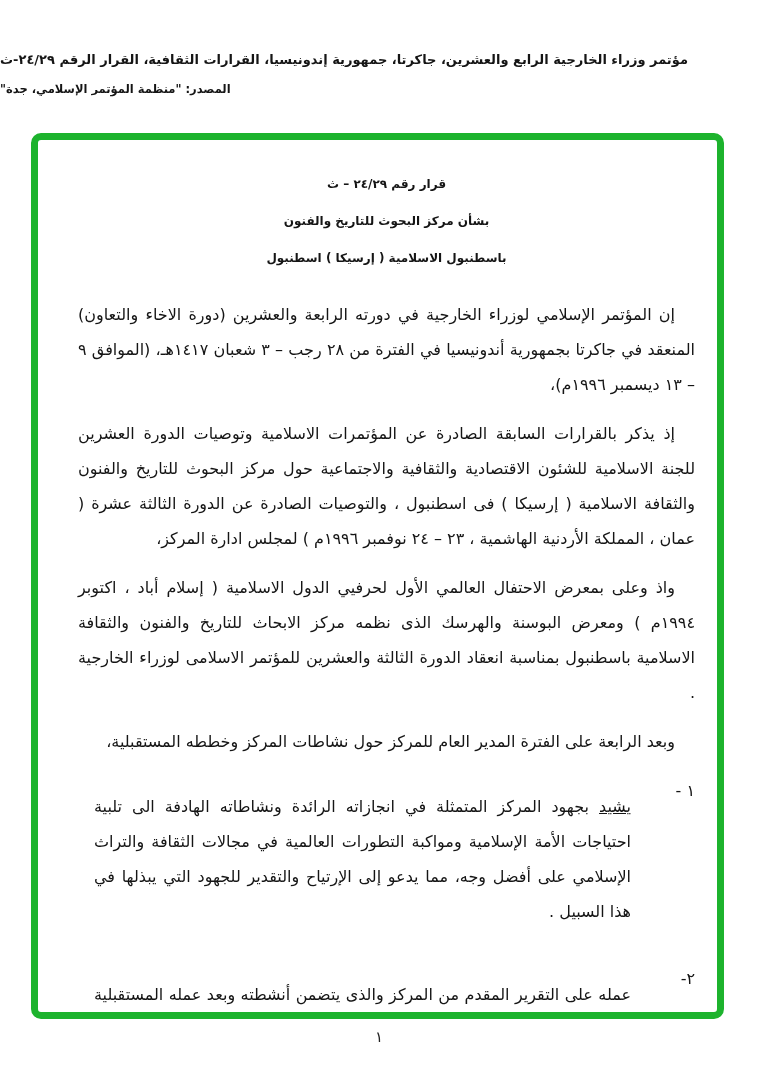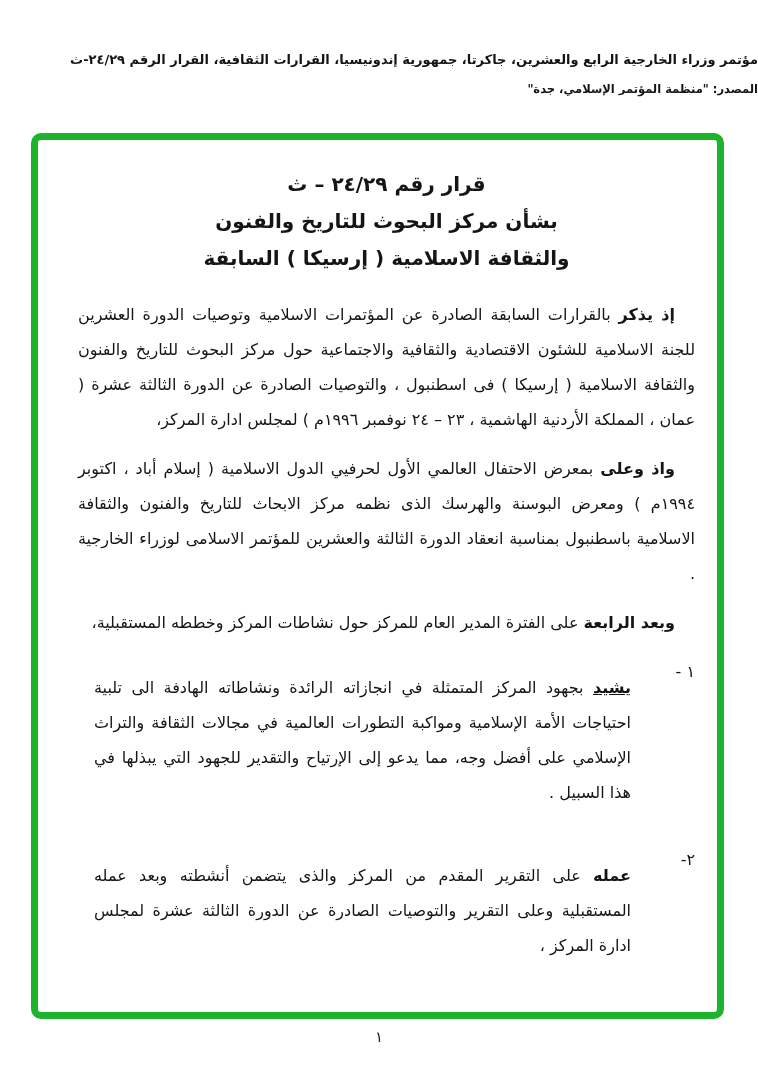--- a/index.html
+++ b/index.html
@@ -12,21 +12,21 @@
     font-family: "DejaVu Sans", sans-serif;
     color: #151515;
     overflow: hidden;
   }
   
   .doc-header {
     position: absolute;
     top: 52px;
     left: 0; right: 0;
     direction: rtl;
-    text-align: right;
+    text-align: left;
     font-weight: 700;
   }
   .doc-header .line1 { font-size: 13px; letter-spacing: 0; }
   .doc-header .line2 { font-size: 11.5px; margin-top: 15px; }
 
   
   .frame {
     position: absolute;
     left: 31px;
     top: 133px;
@@ -37,32 +37,32 @@
     border-radius: 10px;
     overflow: hidden;
   }
   .content {
     direction: rtl;
     padding: 26px 22px 0 40px;
   }
   .res-title {
     text-align: center;
     font-weight: 700;
-    font-size: 20px;
+    font-size: 12px;
     line-height: 37px;
     margin-bottom: 20px;
   }
   .para {
     font-size: 16px;
     line-height: 35px;
     text-align: justify;
     text-indent: 20px;
     margin: 0 0 14px 0;
   }
-  .lead { font-weight: 700; }
+  .lead { font-weight: 400; }
   .lead.underline { text-decoration: underline; }
   .item {
     display: flex;
     direction: rtl;
     font-size: 16px;
     line-height: 35px;
     margin: 0 0 16px 0;
   }
   .item .num {
     flex: 0 0 48px;
@@ -91,23 +91,24 @@
     <div class="line1">مؤتمر وزراء الخارجية الرابع والعشرين، جاكرتا، جمهورية إندونيسيا، القرارات الثقافية، القرار الرقم ٢٤/٢٩-ث</div>
     <div class="line2">المصدر:  "منظمة المؤتمر الإسلامي، جدة"</div>
   </div>
 
   <div class="frame">
     <div class="content">
 
       <div class="res-title">
         <div>قرار رقم ٢٤/٢٩ – ث</div>
         <div>بشأن مركز البحوث للتاريخ والفنون</div>
-        <div>والثقافة الاسلامية ( إرسيكا ) السابقة</div>
+        <div>باسطنبول الاسلامية ( إرسيكا ) اسطنبول</div>
       </div>
 
+      <p class="para"><span class="lead"></span><span>إن المؤتمر الإسلامي لوزراء الخارجية في دورته الرابعة والعشرين  (دورة الاخاء والتعاون) المنعقد في جاكرتا بجمهورية أندونيسيا في الفترة من ٢٨ رجب – ٣ شعبان ١٤١٧هـ، (الموافق ٩ – ١٣ ديسمبر ١٩٩٦م)،</span></p>
 
       <p class="para"><span class="lead">إذ يذكر</span><span> بالقرارات السابقة الصادرة عن المؤتمرات الاسلامية وتوصيات الدورة العشرين للجنة الاسلامية للشئون الاقتصادية والثقافية والاجتماعية حول مركز البحوث للتاريخ والفنون والثقافة الاسلامية ( إرسيكا ) فى اسطنبول ، والتوصيات الصادرة عن الدورة الثالثة عشرة ( عمان ، المملكة الأردنية الهاشمية ، ٢٣ – ٢٤ نوفمبر ١٩٩٦م ) لمجلس ادارة المركز،</span></p>
 
       <p class="para"><span class="lead">واذ وعلى</span><span> بمعرض الاحتفال العالمي الأول لحرفيي الدول الاسلامية ( إسلام أباد ، اكتوبر ١٩٩٤م ) ومعرض البوسنة والهرسك الذى نظمه مركز الابحاث للتاريخ والفنون والثقافة الاسلامية باسطنبول بمناسبة انعقاد الدورة الثالثة والعشرين للمؤتمر الاسلامى لوزراء الخارجية .</span></p>
 
       <p class="para"><span class="lead">وبعد الرابعة</span><span> على الفترة المدير العام للمركز حول نشاطات المركز وخططه المستقبلية،</span></p>
 
       <div class="item">
         <span class="num">١ -</span>
         <p class="itext"><span class="lead underline">يشيد</span><span> بجهود المركز المتمثلة في انجازاته الرائدة ونشاطاته الهادفة الى تلبية احتياجات الأمة الإسلامية ومواكبة التطورات العالمية في مجالات الثقافة والتراث الإسلامي على أفضل وجه، مما يدعو إلى الإرتياح والتقدير للجهود التي يبذلها في هذا السبيل .</span></p>

